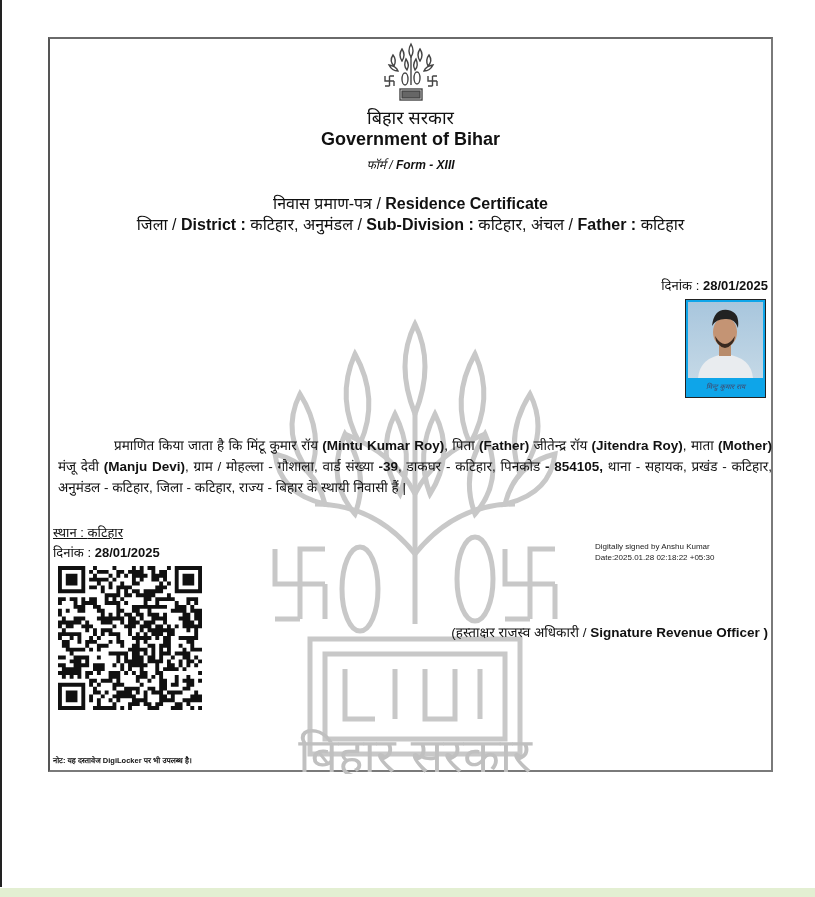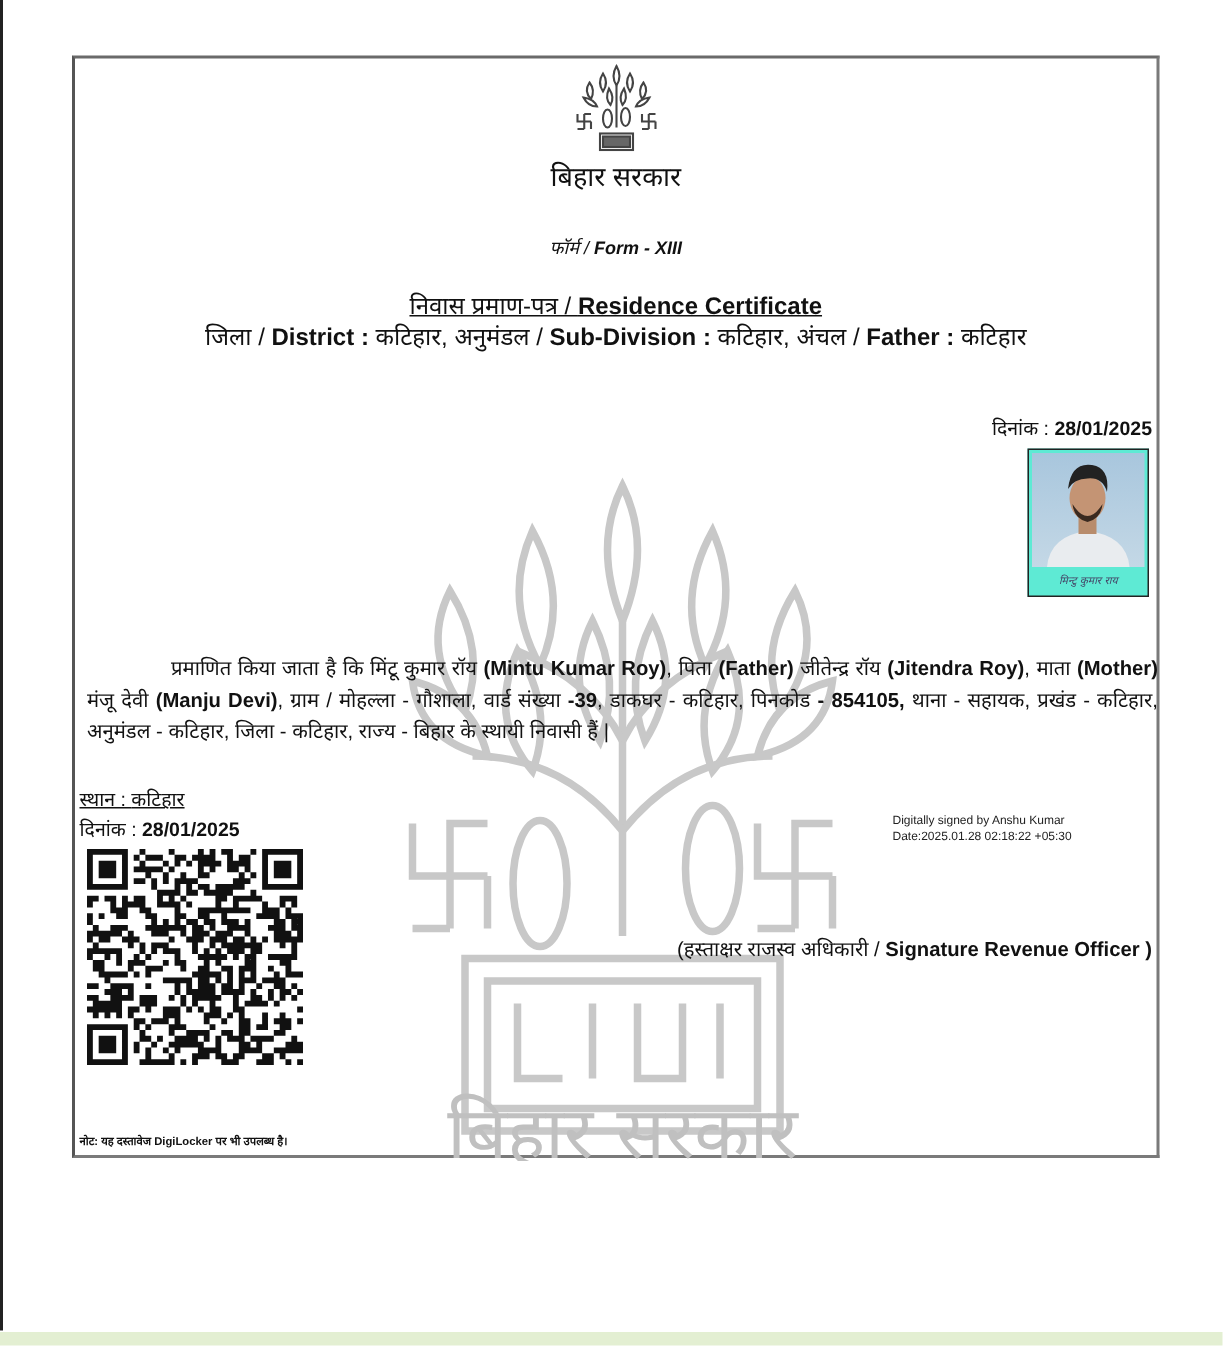--- a/index.html
+++ b/index.html
@@ -17,27 +17,27 @@
     background: #fff;
   }
   .abs { position: absolute; white-space: nowrap; }
   .center { left: 0; right: 0; text-align: center; }
   .b { font-weight: bold; }
   .logo { position: absolute; left: 330px; top: 2px; width: 62px; height: 62px; }
   .watermark { position: absolute; left: 205px; top: 265px; width: 320px; height: 470px; pointer-events: none; }
   .t-hindi-title { top: 66px; font-size: 18px; }
   .t-gov { top: 90px; font-size: 18px; font-weight: bold; }
   .t-form { top: 117px; font-size: 12px; font-style: italic; }
-  .t-cert { top: 153px; font-size: 16px; text-decoration: underline; }
+  .t-cert { top: 153px; font-size: 16px; }
   .t-dist { top: 174px; font-size: 16px; }
   .cert-no { left: 3px; top: 237px; font-size: 13px; }
   .date-top { right: 3px; top: 237px; font-size: 13px; }
   .photo {
     position: absolute; left: 635px; top: 260px; width: 79px; height: 97px;
-    border: 1px solid #222; background: #5eead4;
+    border: 1px solid #222; background: #0ea5e9;
   }
   .photo .img { position: absolute; left: 2px; top: 2px; width: 75px; height: 76px; background: linear-gradient(#a8c6dd, #c4d8e6); overflow: hidden; }
   .photo .sig { position: absolute; left: 2px; bottom: 2px; width: 75px; height: 16px; font-size: 7px; font-style: italic; color:#446; text-align:center; line-height:16px; font-family:"DejaVu Serif", serif;}
   .para {
     position: absolute; left: 8px; top: 396px; width: 714px;
     font-size: 13.5px; line-height: 21px; text-align: justify;
   }
   .para .indent { display: inline-block; width: 56px; }
   .place { left: 3px; top: 484px; font-size: 13px; text-decoration: underline; }
   .date-bottom { left: 3px; top: 504px; font-size: 13px; }
@@ -98,20 +98,21 @@
       <ellipse cx="25" cy="38" rx="3" ry="6"></ellipse>
       <ellipse cx="37" cy="37" rx="3" ry="6"></ellipse>
       <path d="M5 35 L5 40 L14 40 M9.5 35 L9.5 45 M5 45 L9.5 45 M14 40 L14 45 M9.5 35 L14 35"></path>
       <path d="M48 35 L48 40 L57 40 M52.5 35 L52.5 45 M48 45 L52.5 45 M57 40 L57 45 M52.5 35 L57 35"></path>
       <rect x="20" y="48" width="22" height="11"></rect>
       <rect x="22" y="50" width="18" height="7" fill="#666"></rect>
     </g>
   </svg>
 
   <div class="abs center t-hindi-title">बिहार सरकार</div>
+  <div class="abs center t-gov">Government of Bihar</div>
   <div class="abs center t-form"><span>फॉर्म / </span><span class="b">Form - XIII</span></div>
   <div class="abs center t-cert"><span>निवास प्रमाण-पत्र / </span><span class="b">Residence Certificate</span></div>
   <div class="abs center t-dist">
     <span>जिला / </span><span class="b">District : </span><span>कटिहार, </span><span>अनुमंडल / </span><span class="b">Sub-Division : </span><span>कटिहार, </span><span>अंचल / </span><span class="b">Father : </span><span>कटिहार</span>
   </div>
 
   <div class="abs date-top"><span>दिनांक : </span><span class="b">28/01/2025</span></div>
 
   <div class="photo">
     <div class="img">

